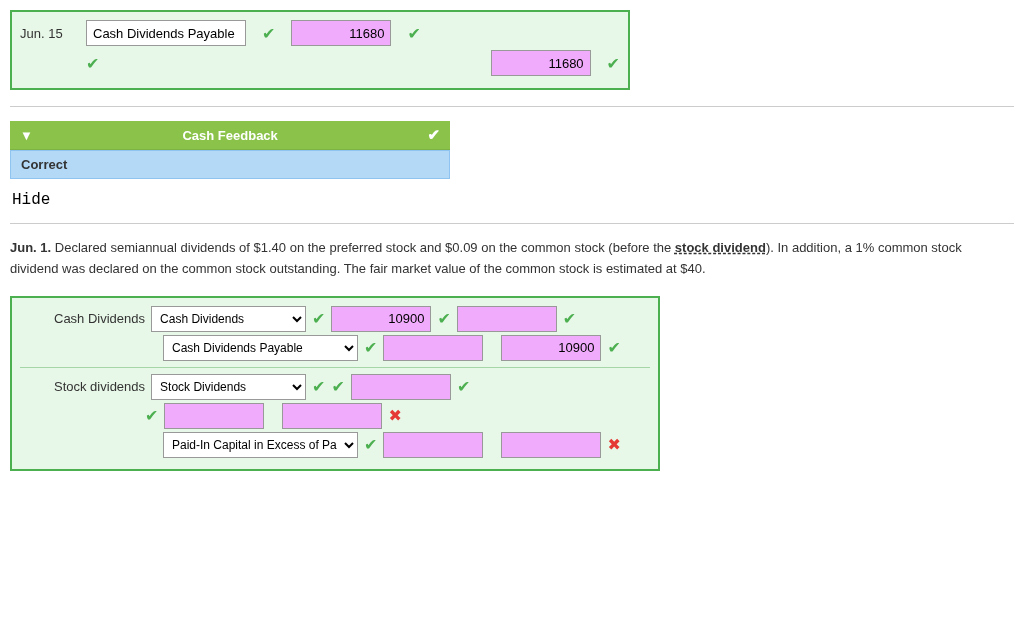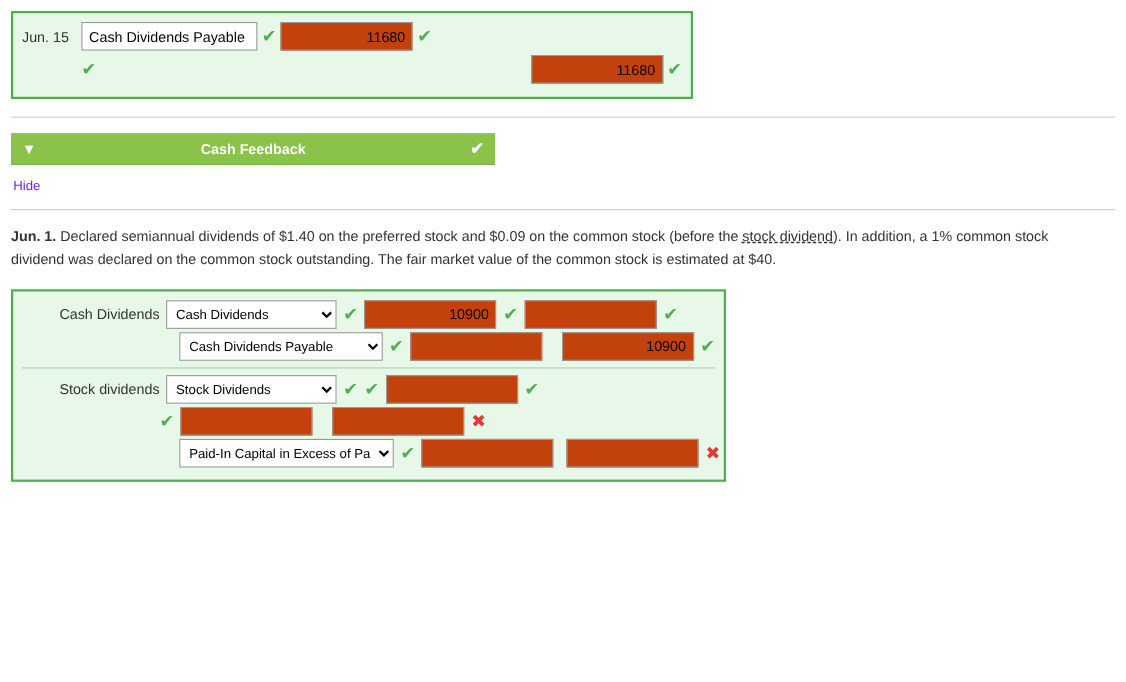--- a/index.html
+++ b/index.html
@@ -16,21 +16,21 @@
       border: 2px solid #4caf50;
       background: #e8f8e8;
       padding: 8px;
       margin-bottom: 16px;
       max-width: 620px;
     }
     .journal-row {
       display: flex;
       align-items: center;
       margin-bottom: 4px;
-      gap: 4px;
+      gap: 16px;
     }
     .date-label {
       font-size: 13px;
       min-width: 50px;
       color: #333;
     }
     .account-input {
       border: 1px solid #999;
       background: #fff;
       padding: 3px 6px;
@@ -39,26 +39,26 @@
     }
     .account-input-wide {
       width: 160px;
     }
     .account-input-indent {
       width: 160px;
       margin-left: 30px;
     }
     .amount-input {
       border: 1px solid #999;
-      background: #c2410c;
+      background: #f0abfc;
       padding: 3px 6px;
       font-size: 13px;
       height: 26px;
       text-align: right;
-      width: 120px;
+      width: 100px;
     }
     .check-icon {
       color: #4caf50;
       font-size: 16px;
     }
     .spacer {
       flex: 1;
     }
 
     
@@ -84,39 +84,40 @@
     .feedback-correct {
       background: #b3d9f7;
       color: #333;
       font-size: 13px;
       font-weight: bold;
       padding: 6px 10px;
       border: 1px solid #90c4f0;
     }
 
     .hide-link {
-      color: #6d28d9;
-      font-size: 12px;
+      color: #000000;
+      font-size: 16px;
       text-decoration: none;
       display: block;
       margin: 6px 0 10px 2px;
+      font-family: Liberation Mono, monospace;
     }
 
     
     .description {
       font-size: 13px;
       line-height: 1.6;
       margin-bottom: 16px;
       max-width: 980px;
     }
     .description strong { font-weight: bold; }
     .underline-dashed {
       text-decoration: underline;
       text-decoration-style: dashed;
-      font-weight: normal;
+      font-weight: bold;
     }
 
     
     .journal-box2 {
       border: 2px solid #4caf50;
       background: #e8f8e8;
       padding: 8px;
       max-width: 650px;
     }
 
@@ -182,20 +183,21 @@
 </div>
 
 <hr class="separator">
 
 <div class="feedback-section">
   <div class="feedback-header">
     <span>▼</span>
     <span>Cash Feedback</span>
     <span class="feedback-check">✔</span>
   </div>
+  <div class="feedback-correct">Correct</div>
 </div>
 
 <a class="hide-link">Hide</a>
 
 <hr class="separator">
 
 <p class="description">
   <strong>Jun. 1.</strong>
   <span>  Declared semiannual dividends of $1.40 on the preferred stock and $0.09 on the common stock (before the </span><span class="underline-dashed">stock dividend</span><span>). In addition, a 1% common stock dividend was declared on the common stock outstanding. The fair market value of the common stock is estimated at $40.</span>
 </p>

